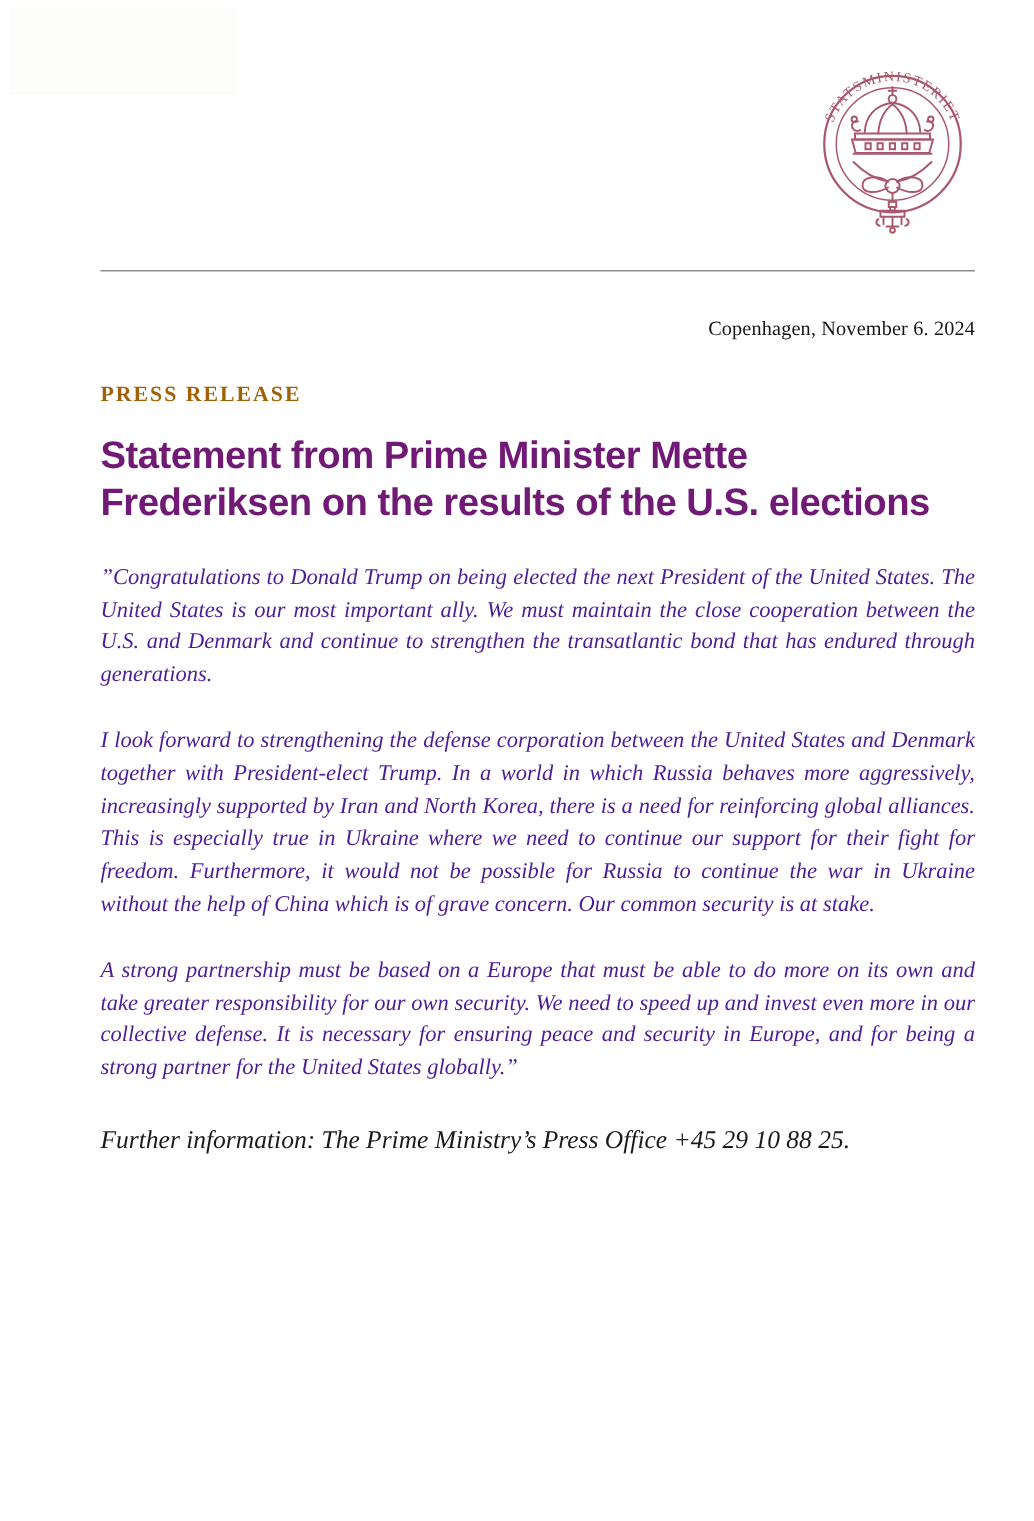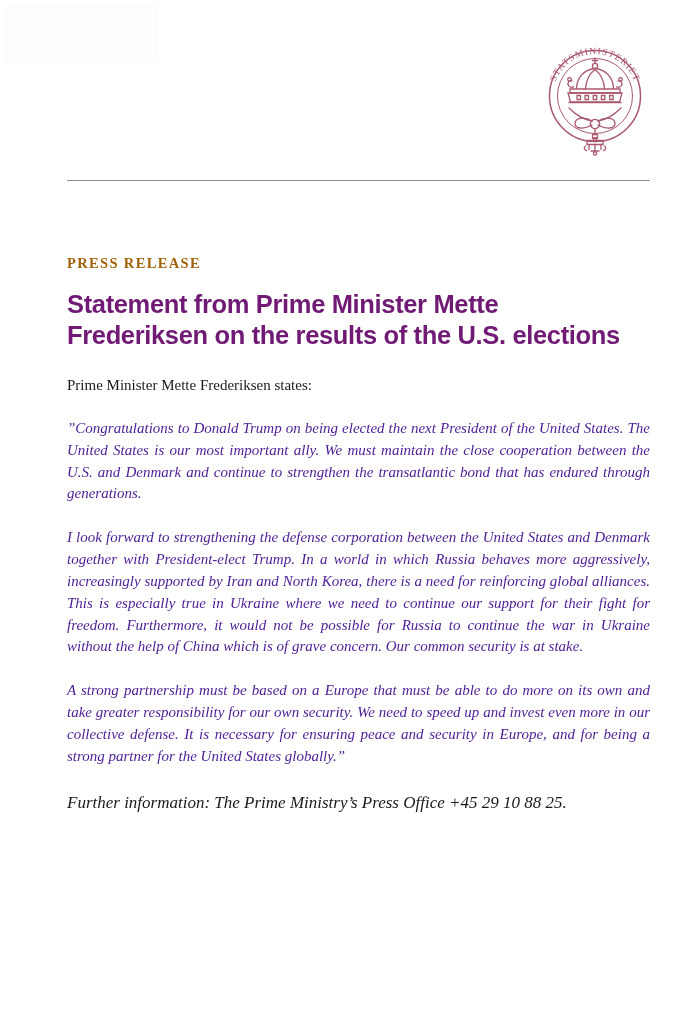--- a/index.html
+++ b/index.html
@@ -196,28 +196,28 @@
           <path d="M65.5 112 c 2 1.5 1.5 4 -1 4.5"></path>
           <path d="M52 117 h8"></path>
           <circle cx="56" cy="119.5" r="1.6"></circle>
         </g>
       </svg>
     </div>
   </div>
 
   <div class="header-rule"></div>
 
+  <div class="dateline">Copenhagen, November 6. 2024</div>
 
   <div class="content">
 
     <div class="kicker">PRESS RELEASE</div>
 
     <h1 class="headline">Statement from Prime Minister Mette Frederiksen on the results of the U.S. elections</h1>
 
-    <p class="lede">Prime Minister Mette Frederiksen states:</p>
 
     <p class="para">”Congratulations to Donald Trump on being elected the next President of the United States. The United States is our most important ally. We must maintain the close cooperation between the U.S. and Denmark and continue to strengthen the transatlantic bond that has endured through generations.</p>
 
     <p class="para">I look forward to strengthening the defense corporation between the United States and Denmark together with President-elect Trump. In a world in which Russia behaves more aggressively, increasingly supported by Iran and North Korea, there is a need for reinforcing global alliances. This is especially true in Ukraine where we need to continue our support for their fight for freedom. Furthermore, it would not be possible for Russia to continue the war in Ukraine without the help of China which is of grave concern. Our common security is at stake.</p>
 
     <p class="para">A strong partnership must be based on a Europe that must be able to do more on its own and take greater responsibility for our own security. We need to speed up and invest even more in our collective defense. It is necessary for ensuring peace and security in Europe, and for being a strong partner for the United States globally.”</p>
 
     <p class="footnote">Further information: The Prime Ministry’s Press Office +45 29 10 88 25.</p>
 
   </div>

